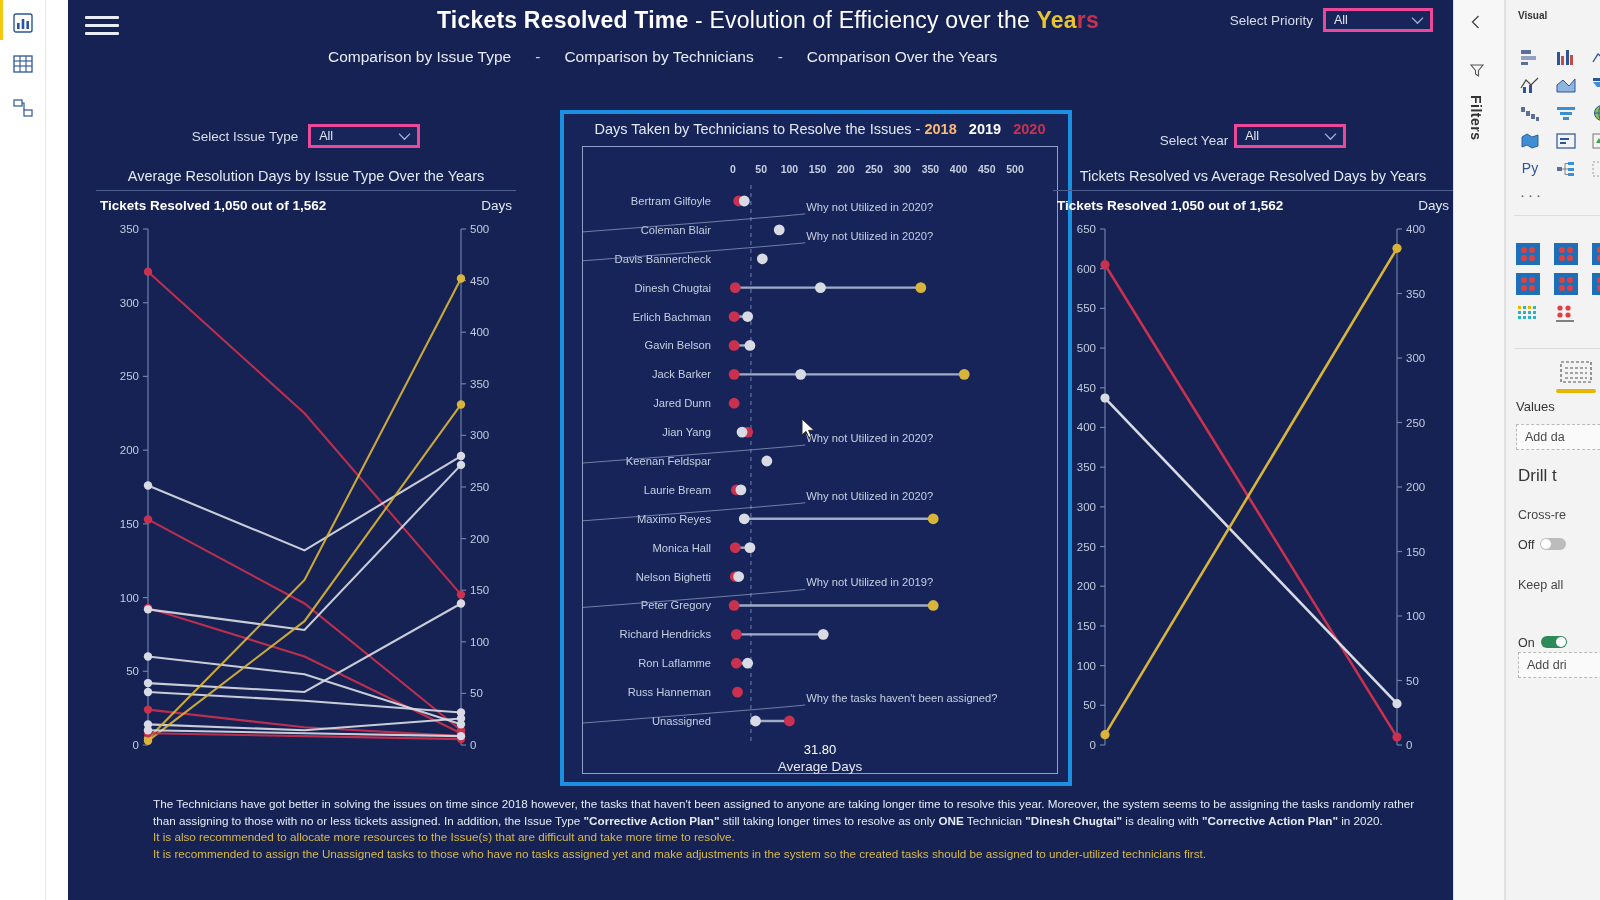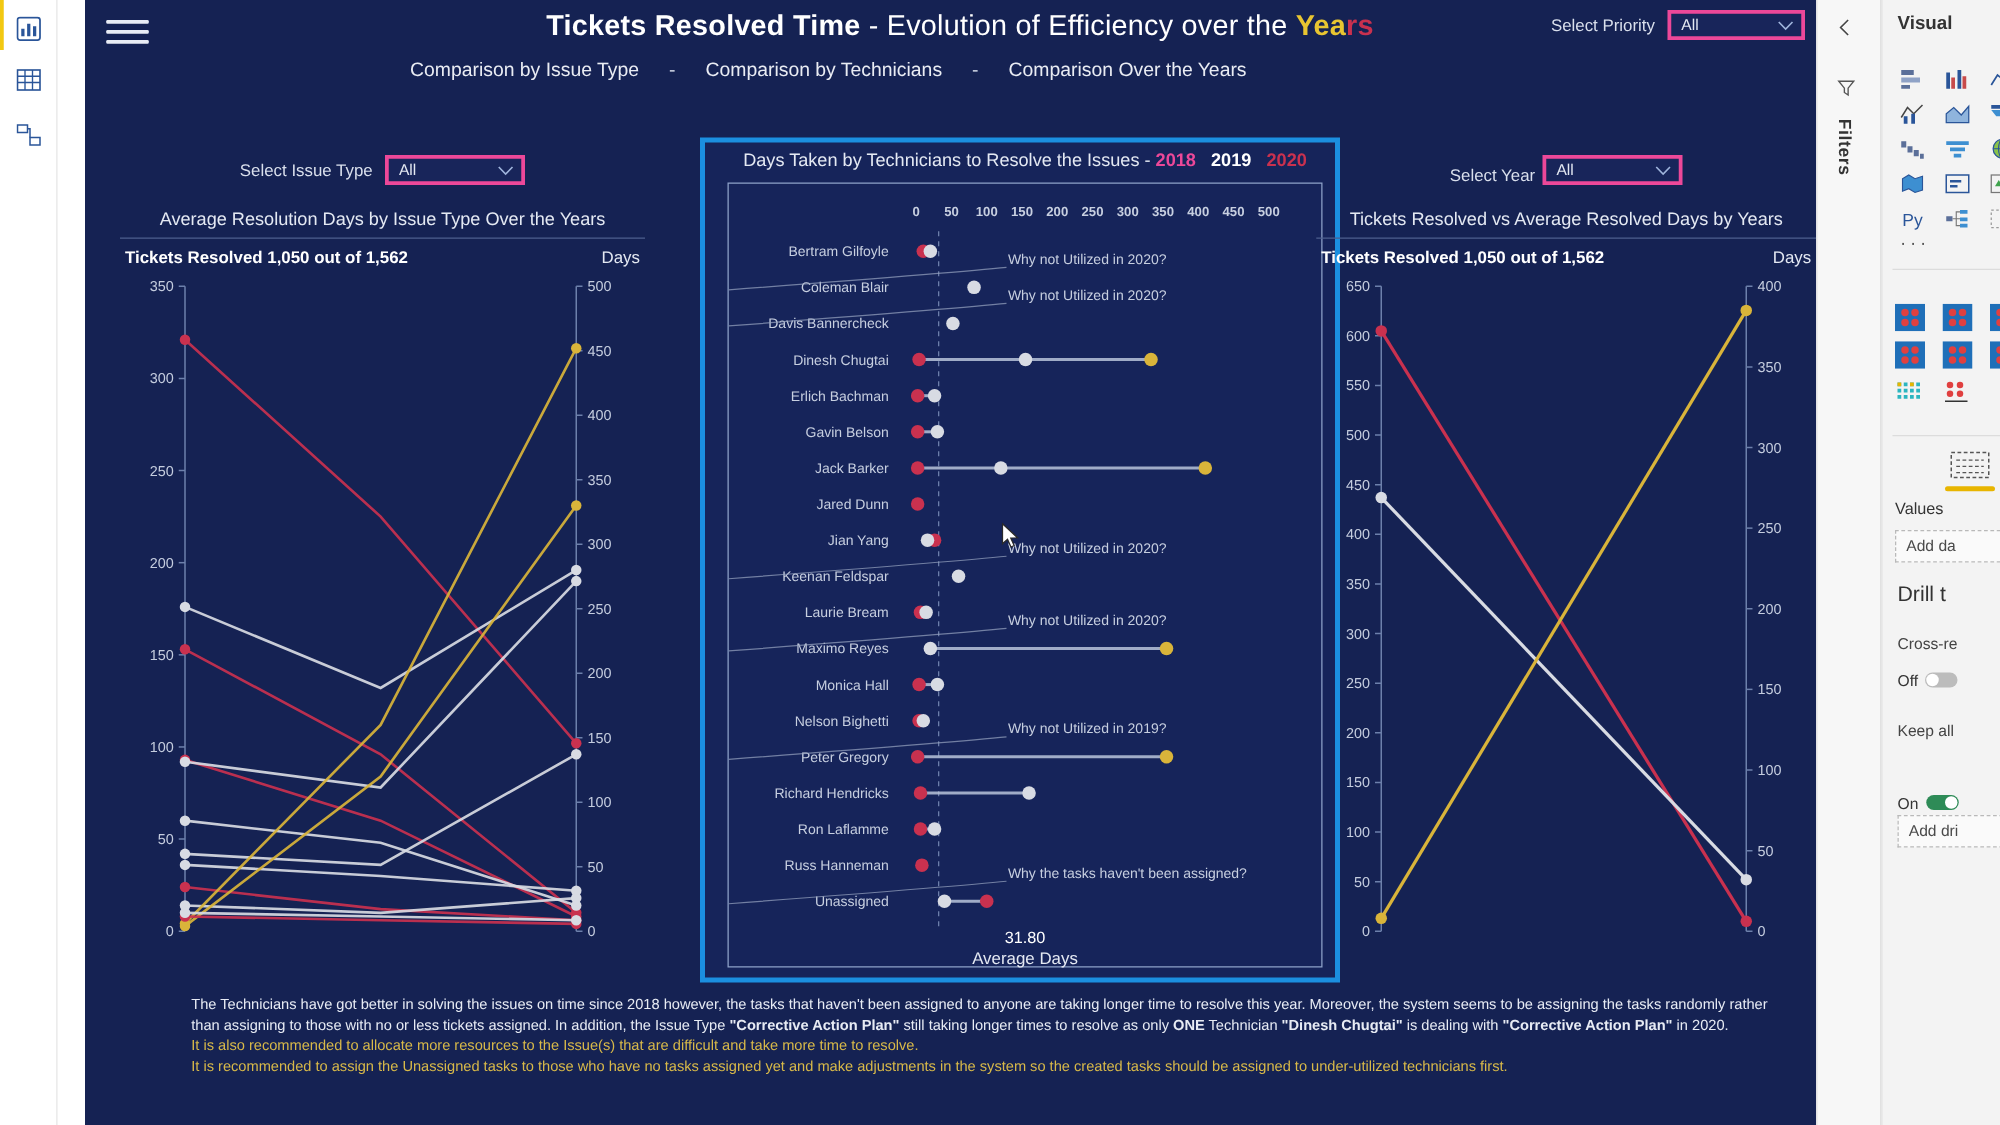--- a/index.html
+++ b/index.html
@@ -51,21 +51,21 @@
   .title .t-y2 { font-weight: bold; color: #c9314f; }
 
   .subnav {
     position: absolute; left: 260px; top: 48px; width: 880px;
     text-align: left; font-size: 15.5px; color: #e9ecf3;
     white-space: nowrap;
   }
   .subnav .sn-item { cursor: pointer; }
   .subnav .sn-sep { display: inline-block; padding: 0 24px; color: #cdd4e3; }
 
-  .priority-box { position: absolute; right: 9px; top: 8px; display: flex; align-items: center; gap: 10px; }
+  .priority-box { position: absolute; right: 20px; top: 8px; display: flex; align-items: center; gap: 10px; }
   .slicer-label { font-size: 13.5px; color: #d9dfec; white-space: nowrap; }
   .slicer {
     width: 110px; height: 24px; border: 3px solid #ec4899; background: #18255a;
     display: flex; align-items: center; justify-content: space-between;
     padding: 0 6px 0 8px; cursor: pointer;
   }
   .slicer.wide { width: 112px; }
   .slicer .sv { font-size: 12.5px; color: #e3e8f2; }
   .chev { width: 13px; height: 9px; }
 
@@ -84,21 +84,21 @@
     background: #16245a; border: 4px solid #1b8fe0;
   }
   .center-inner {
     position: absolute; left: 18px; top: 32px; width: 476px; height: 628px;
     border: 1px solid #8ea2c9;
   }
   .cv-title {
     position: absolute; left: 0; top: 7px; width: 512px; text-align: center;
     font-size: 14.5px; color: #e4e9f3; white-space: nowrap;
   }
-  .cv-title .y18 { color: #ec4899; font-weight: bold; }
+  .cv-title .y18 { color: #fdba74; font-weight: bold; }
   .cv-title .y19 { color: #ffffff; font-weight: bold; }
   .cv-title .y20 { color: #c9314f; font-weight: bold; }
   .cv-foot { position: absolute; left: 0; bottom: 8px; width: 512px; text-align: center; }
   .cv-foot .v { font-size: 13px; color: #ffffff; display: block; }
   .cv-foot .l { font-size: 13.5px; color: #e4e9f3; display: block; margin-top: 2px; }
 
   
   .footer { position: absolute; left: 85px; top: 796px; width: 1345px; }
   .footer p { font-size: 11.7px; line-height: 16.5px; color: #e7ebf4; }
   .footer p.rec { color: #d8b949; }
@@ -116,25 +116,25 @@
     letter-spacing: .5px;
   }
   .funnel-ico { position: absolute; left: 15px; top: 62px; }
 
   
   .viz-pane {
     position: absolute; left: 1505px; top: 0; width: 95px; height: 900px;
     background: #f3f3f3; border-left: 1px solid #e1e1e1;
   }
   .viz-header {
-    position: absolute; left: 12px; top: 10px; font-size: 15px; font-weight: bold; color: #333;
+    position: absolute; left: 12px; top: 10px; font-size: 10px; font-weight: bold; color: #333;
     white-space: nowrap;
   }
   .viz-grid { position: absolute; left: 10px; top: 48px; display: grid; grid-template-columns: 30px 30px 30px; gap: 4px 6px; }
-  .viz-cell { width: 28px; height: 24px; display: flex; align-items: flex-end; justify-content: center; cursor: pointer; }
+  .viz-cell { width: 28px; height: 24px; display: flex; align-items: flex-start; justify-content: center; cursor: pointer; }
   .viz-more { position: absolute; left: 14px; top: 186px; color: #555; letter-spacing: 3px; font-size: 15px; }
   .viz-sep { position: absolute; left: 8px; width: 120px; height: 1px; background: #dcdcdc; }
   .cust-grid { position: absolute; left: 10px; top: 243px; display: grid; grid-template-columns: 32px 32px 32px; gap: 6px 6px; }
   .cust-cell { width: 26px; height: 24px; cursor: pointer; }
 
   .field-well { position: absolute; left: 10px; top: 360px; width: 120px; }
   .well-icon { width: 34px; height: 26px; margin: 0 auto; }
   .well-underline { width: 40px; height: 4px; background: #e8b500; margin: 3px auto 0 auto; border-radius: 2px; }
   .well-label { font-size: 13px; color: #333; margin-top: 6px; }
   .drop-zone {

